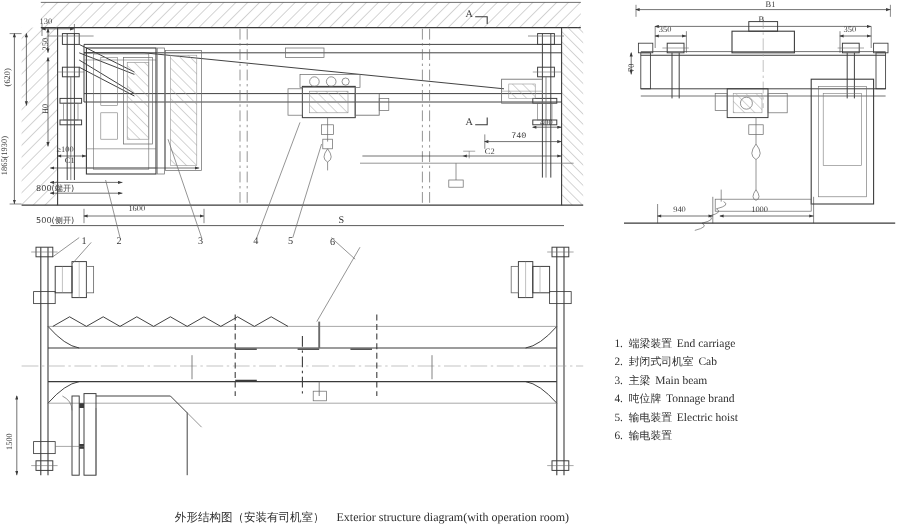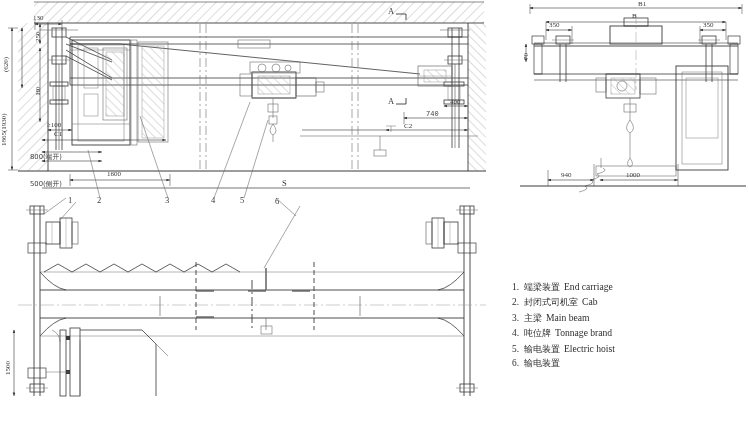--- a/index.html
+++ b/index.html
@@ -466,14 +466,19 @@
       <span class="leg-num">5.</span>
       <span class="leg-cn">输电装置</span>
       <span class="leg-en">Electric hoist</span>
     </div>
     <div class="leg-row">
       <span class="leg-num">6.</span>
       <span class="leg-cn">输电装置</span>
     </div>
   </div>
 
+  <div id="caption">
+    <span class="cap-cn">外形结构图（安装有司机室）</span>
+    <span>&nbsp;&nbsp;</span>
+    <span class="cap-en">Exterior structure diagram(with operation room)</span>
+  </div>
 
 </div>
 
 </body></html>

